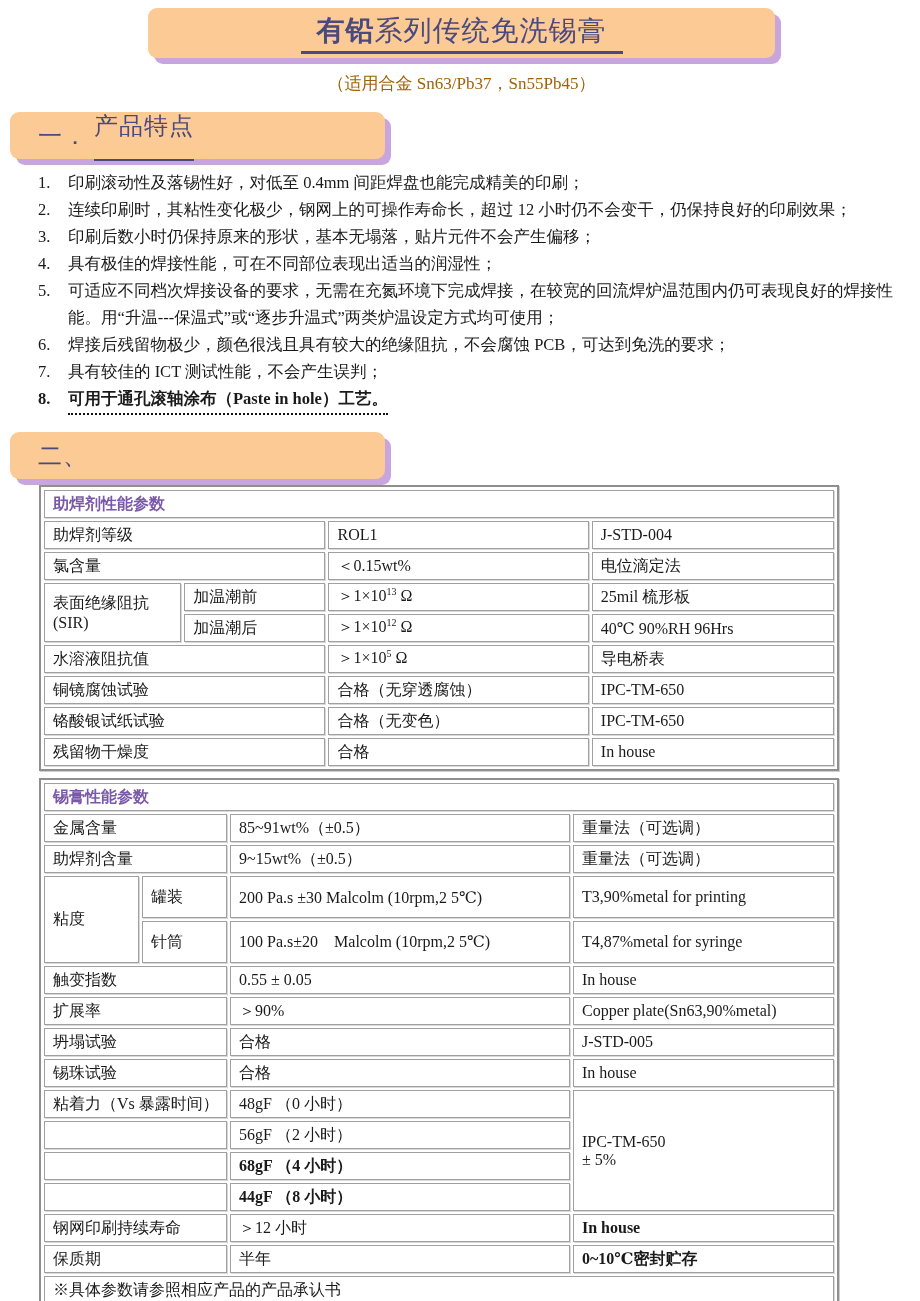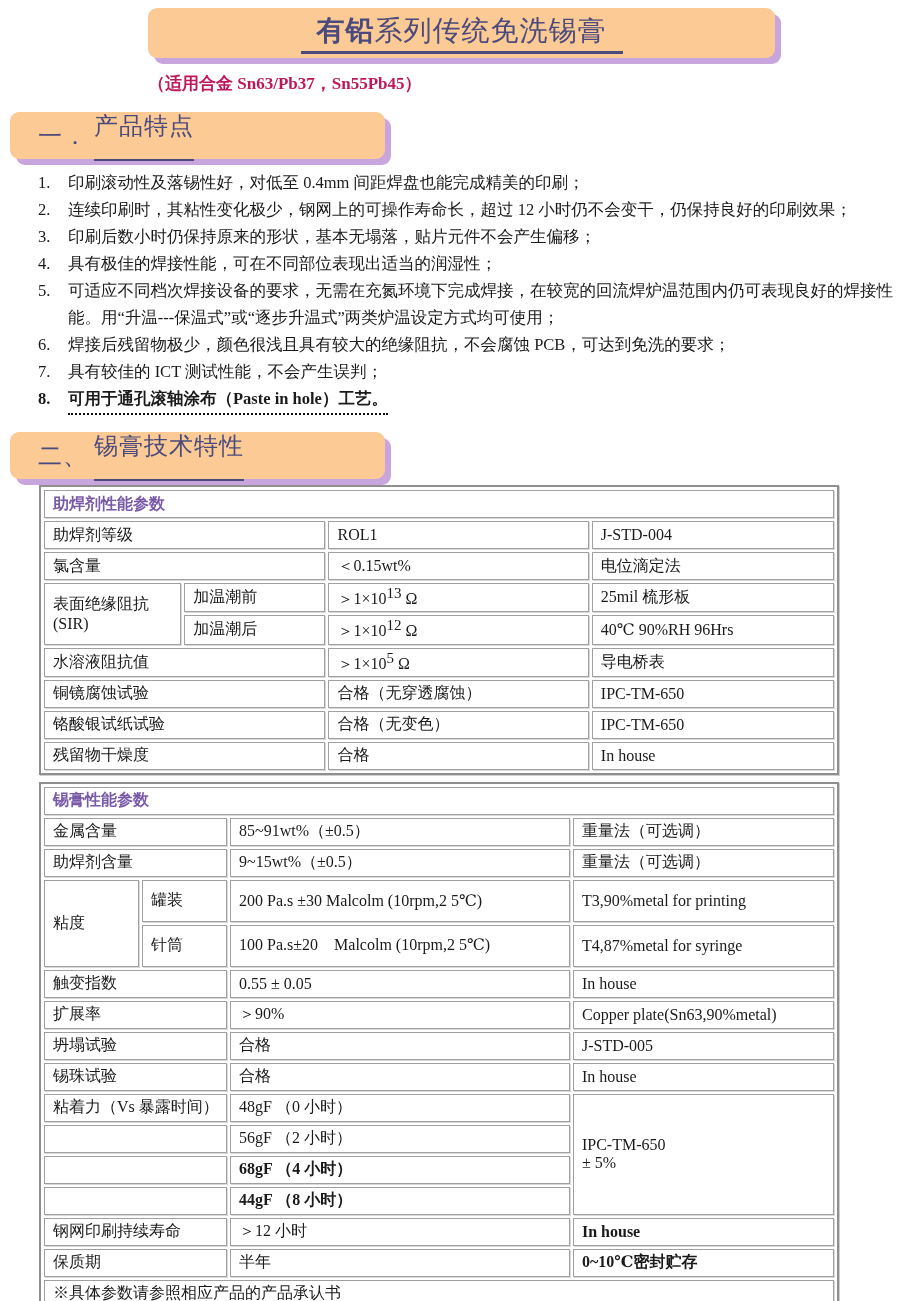--- a/index.html
+++ b/index.html
@@ -19,22 +19,22 @@
   }
   .title-banner{
     width:627px;height:50px;margin:8px 0 0 148px;
     display:flex;align-items:center;justify-content:center;
     font-size:28px;
   }
   .title-text{border-bottom:3px solid #4b4a7d;padding:0 16px 1px;letter-spacing:1px;}
   .title-text b{font-weight:bold;}
 
   .subtitle{
-    width:627px;margin:14px 0 0 148px;text-align:left;
-    color:#be185d;font-weight:bold;font-size:17px;
+    width:627px;margin:14px 0 0 148px;text-align:center;
+    color:#a16207;font-weight:normal;font-size:17px;
   }
 
   .sec{
     width:375px;height:47px;margin:17px 0 0 10px;
     display:flex;align-items:center;padding-left:28px;box-sizing:border-box;
     font-size:24px;letter-spacing:1px;
   }
   .sec .sec-label{border-bottom:2px solid #4b4a7d;padding-bottom:17px;}
   .sec .sec-prefix{margin-right:6px;}
 
@@ -59,21 +59,21 @@
   .tbl td{
     border:1px solid #a0a0a0;
     box-shadow:1px 1px 0 #d9d9d9;
     padding:1px 8px;height:24px;
     vertical-align:middle;overflow:hidden;white-space:nowrap;
   }
   .tbl tr.hdr td{color:#7a5aa8;font-weight:bold;font-size:16px;}
   .tbl tr.tall td{height:38px;}
   .ctr{}
   .bold{font-weight:bold;}
-  sup{font-size:15px;}
+  sup{font-size:10px;}
 </style>
 </head>
 <body>
 
 <div class="page">
 
   <div class="banner title-banner">
     <span class="title-text"><b>有铅</b><span>系列传统免洗锡膏</span></span>
   </div>
 
@@ -114,21 +114,20 @@
         <span class="txt">具有较佳的 ICT 测试性能，不会产生误判；</span>
       </li>
     <li class="b8">
         <span class="num">8.</span>
         <span class="txt">可用于通孔滚轴涂布（Paste in hole）工艺。</span>
       </li>
   </ol>
 
   <div class="banner sec">
     <span class="sec-prefix">二、</span>
-    <span class="sec-label">锡膏技术特性</span>
   </div>
 
   <table class="tbl t1">
     <colgroup>
         <col style="width:136px">
         <col style="width:140px">
         <col style="width:258px">
         <col style="width:240px">
       </colgroup>
     <tbody>

